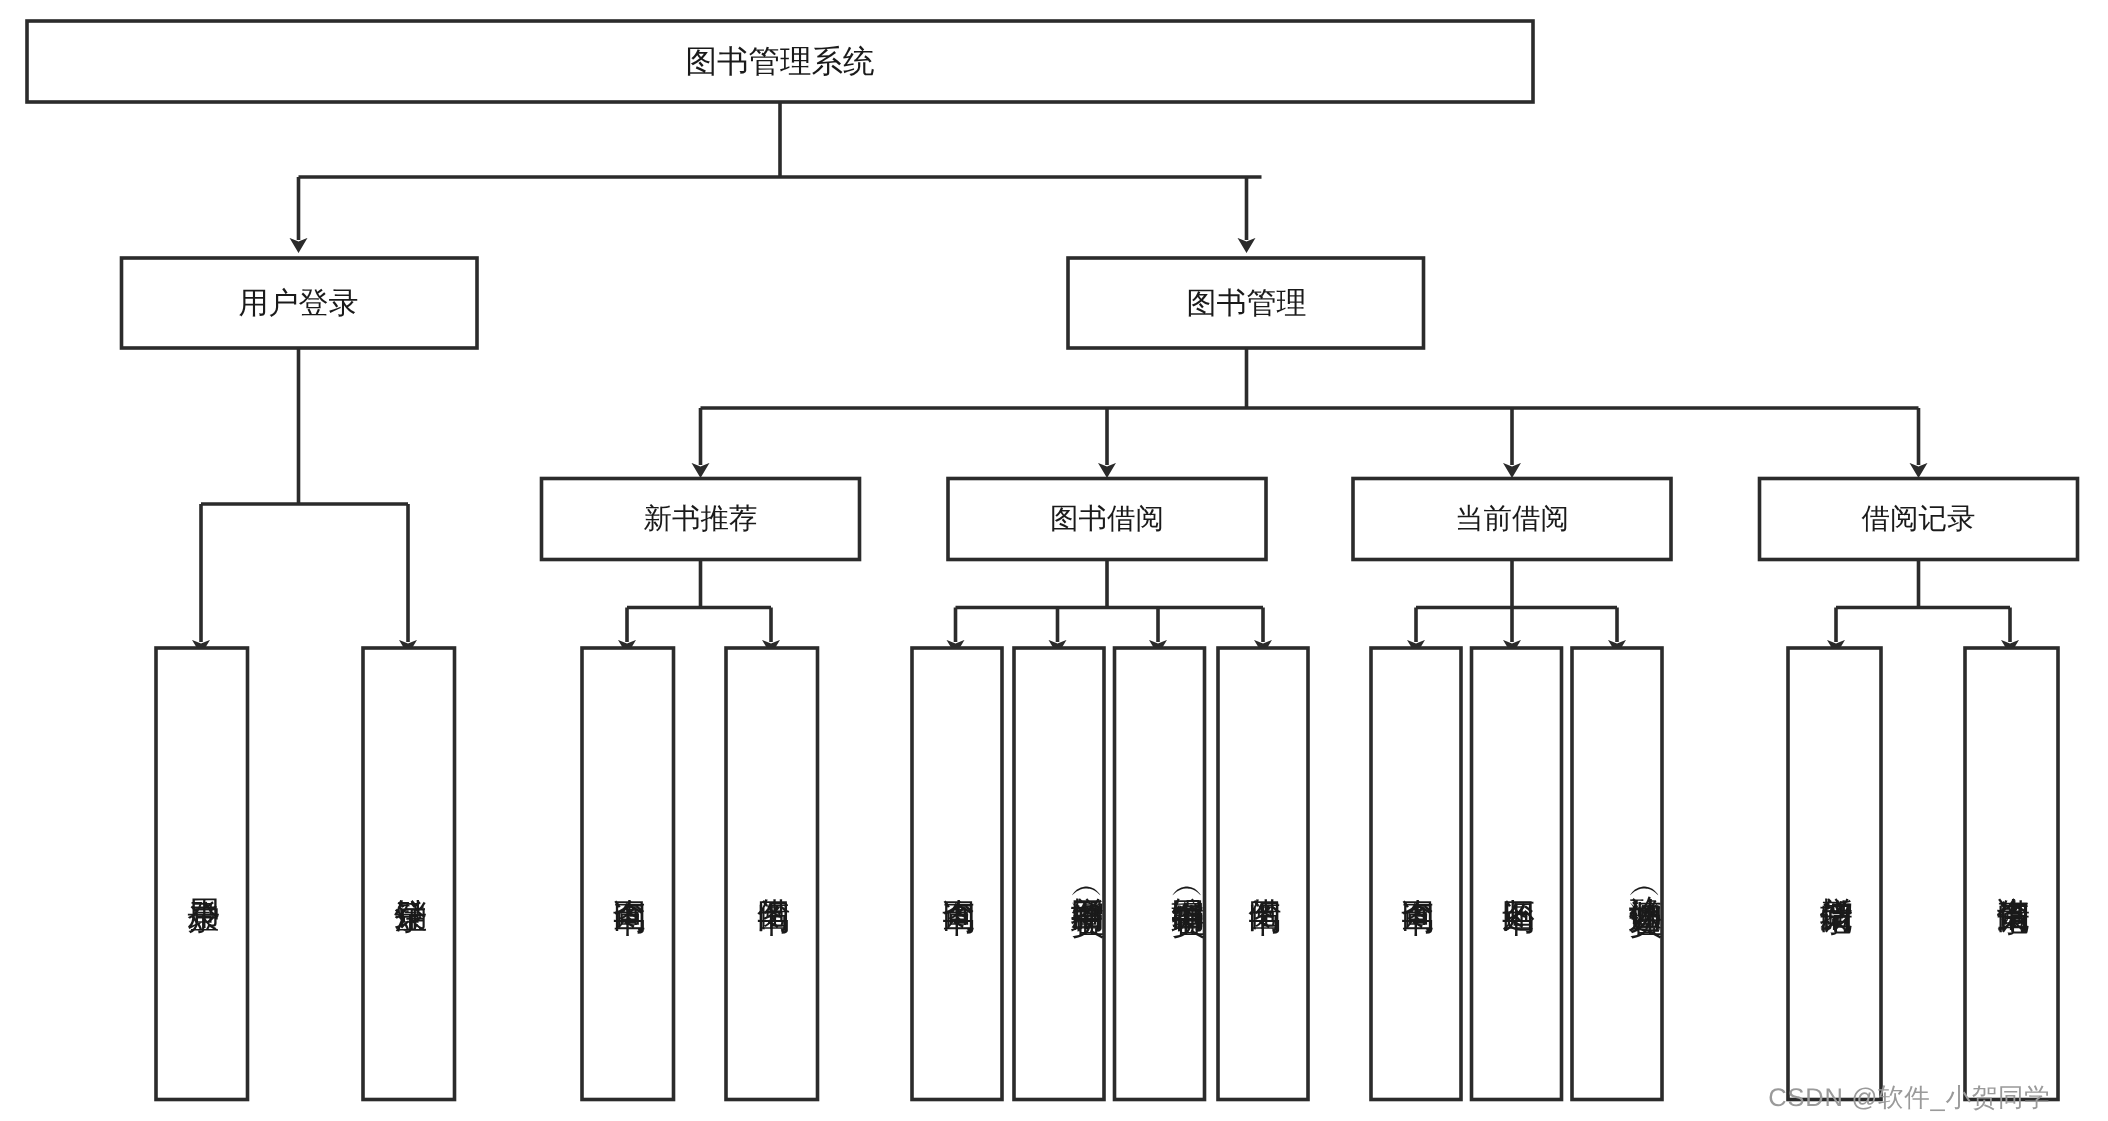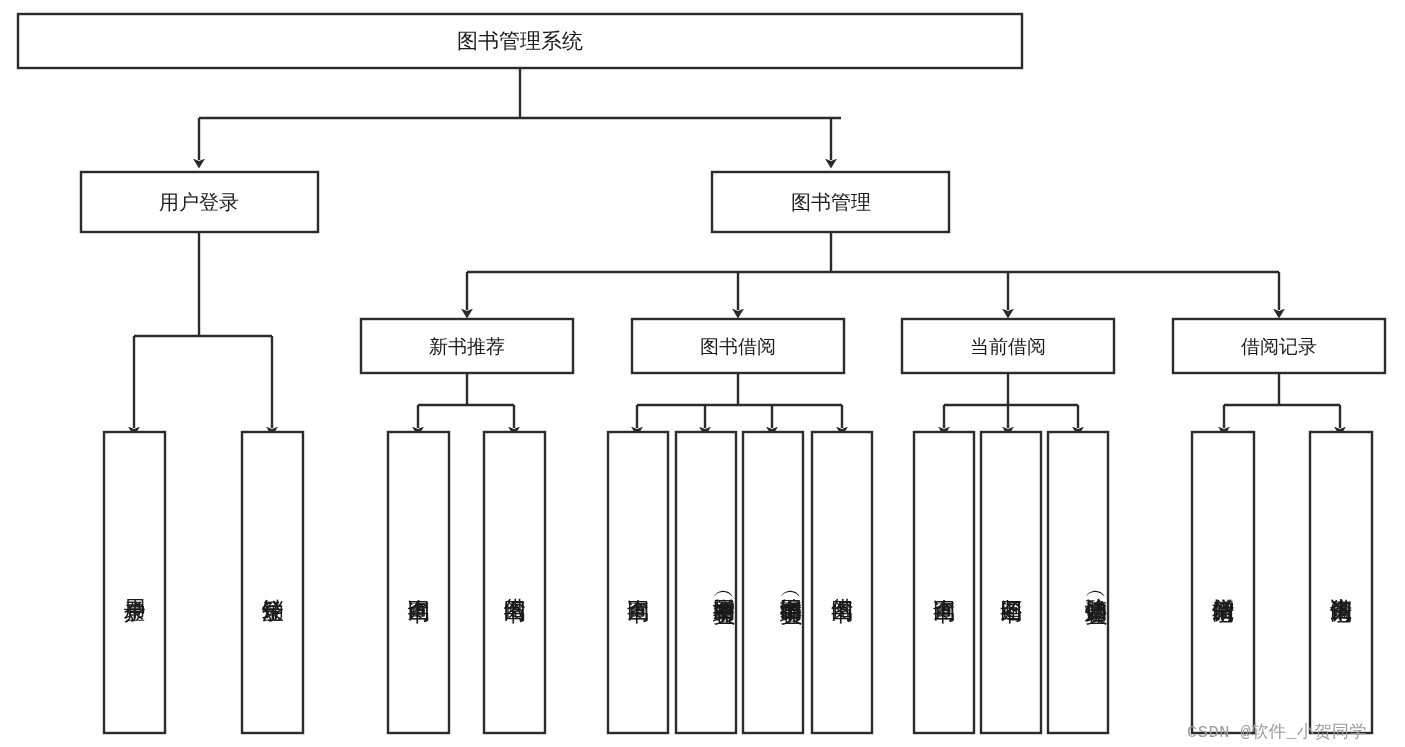--- a/index.html
+++ b/index.html
@@ -25,21 +25,21 @@
     writing-mode:vertical-rl;text-orientation:upright;
     font-size:22px;line-height:1.12;color:#1a1a1a;
     letter-spacing:1px;
     font-family:"DejaVu Sans","Liberation Sans",sans-serif;
     pointer-events:none;
     white-space:nowrap;
   }
   .watermark{
     position:absolute;right:8px;bottom:4px;
     font-size:17px;color:#9a9a9a;
-    font-family:Liberation Mono, monospace;
+    font-family:Liberation Sans, sans-serif;
     letter-spacing:.5px;
   }
 </style>
 </head>
 <body>
 
 <div id="diagram-root">
 
   <svg id="flow" viewBox="0 0 1405 747">
     <defs>

